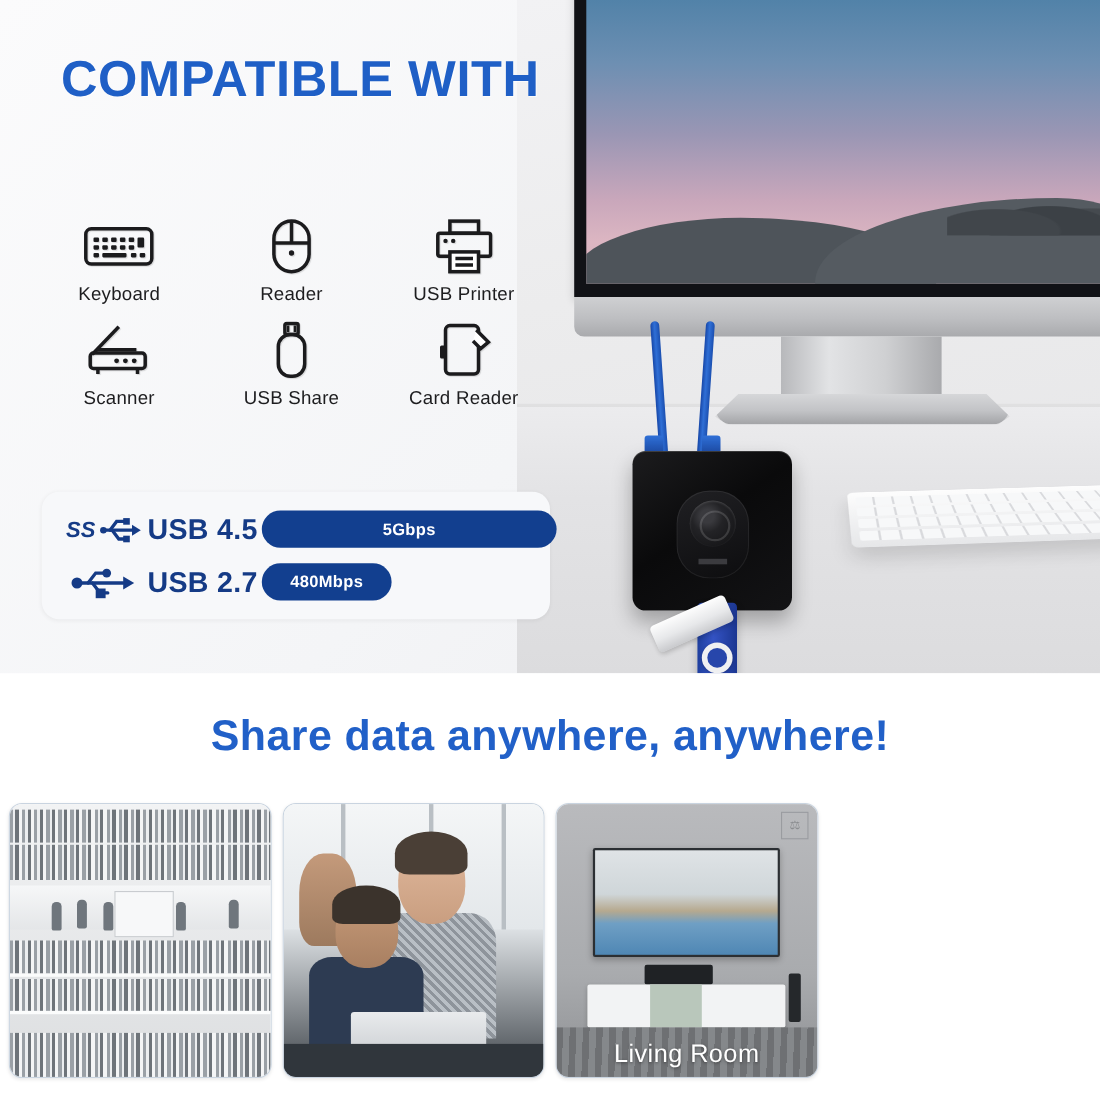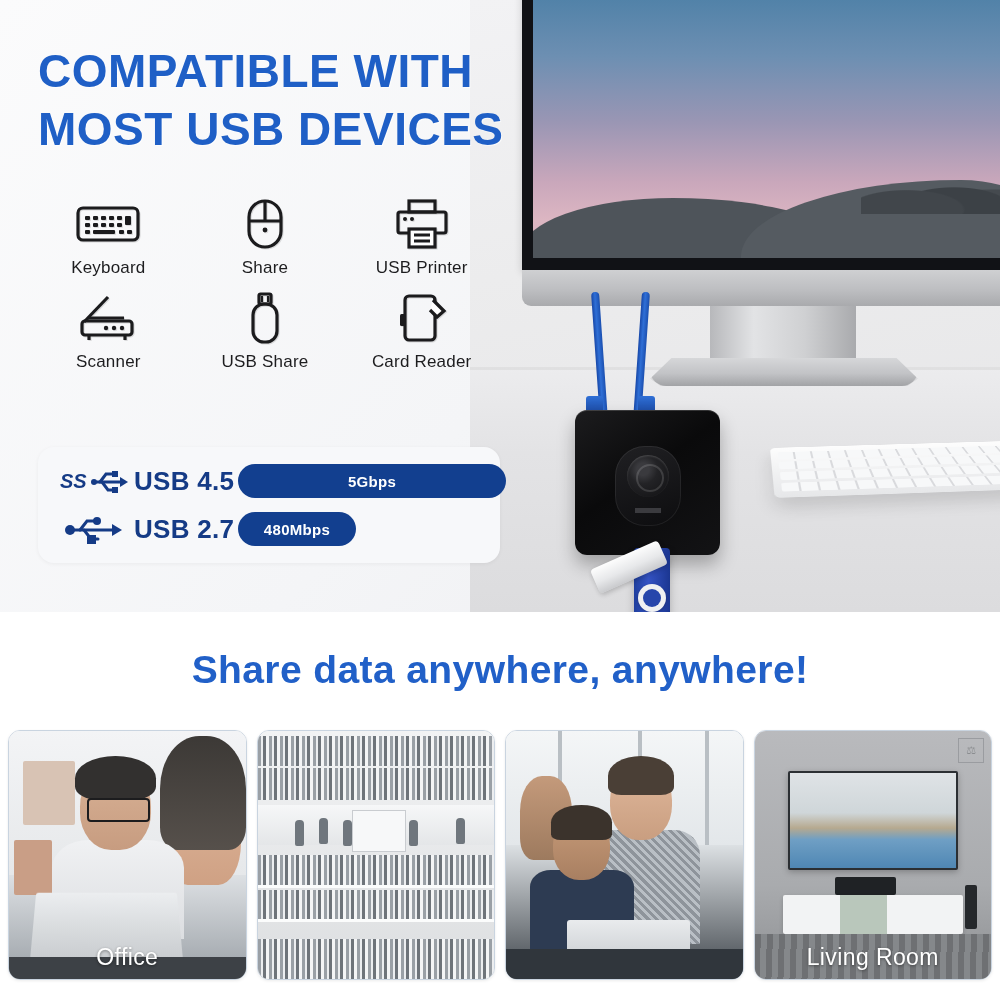--- a/index.html
+++ b/index.html
@@ -93,21 +93,21 @@
        box-shadow:0 14px 18px rgba(0,0,0,.12);}
   .kbd-row{position:absolute;left:7px;right:7px;height:12px;
            background:repeating-linear-gradient(90deg,#f7f8f9 0 15px,#d9dadd 15px 17px);
            border-radius:2px;}
 
   
   .headline{position:absolute;left:38px;top:42px;width:470px;
             color:#1f5fc6;font-size:46px;line-height:58px;font-weight:700;letter-spacing:.5px;
             font-family:"Liberation Sans", sans-serif;
             text-shadow:1px 1px 0 rgba(255,255,255,.65);}
-  .headline span{display:block;white-space:nowrap;}
+  .headline span{display:block;white-space:nowrap;text-align:center;}
 
   .icon-grid{position:absolute;left:30px;top:196px;width:470px;
              display:grid;grid-template-columns:repeat(3,1fr);row-gap:12px;}
   .icon-cell{display:flex;flex-direction:column;align-items:center;}
   .icon-art{width:70px;height:56px;display:flex;align-items:center;justify-content:center;}
   .icon-art svg{display:block;filter:drop-shadow(1px 1px 0 rgba(0,0,0,.12));}
   .icon-label{margin-top:6px;font-size:17px;color:#1d1d1f;letter-spacing:.2px;white-space:nowrap;}
 
   
   .speed-panel{position:absolute;left:38px;top:447px;width:462px;height:116px;border-radius:16px;
@@ -249,21 +249,20 @@
       <div class="kbd">
         <div class="kbd-row" style="top:8px"></div>
         <div class="kbd-row" style="top:24px"></div>
         <div class="kbd-row" style="top:40px"></div>
         <div class="kbd-row" style="top:56px"></div>
       </div>
     </div>
 
     <div class="headline">
       <span>COMPATIBLE WITH</span>
-      <span>MOST USB DEVICES</span>
     </div>
 
     <div class="icon-grid">
 
       <div class="icon-cell">
         <div class="icon-art">
           <svg width="64" height="40" viewBox="0 0 64 40" fill="none" stroke="#1b1b1d" stroke-width="3.2">
             <rect x="2" y="4" width="60" height="32" rx="5"></rect>
             <g fill="#1b1b1d" stroke="none">
               <rect x="9" y="12" width="5" height="4" rx="1"></rect>
@@ -288,21 +287,21 @@
       </div>
 
       <div class="icon-cell">
         <div class="icon-art">
           <svg width="36" height="50" viewBox="0 0 36 50" fill="none" stroke="#1b1b1d" stroke-width="3.2">
             <rect x="2" y="2" width="32" height="46" rx="16"></rect>
             <path d="M18 2 V22 M2 22 H34"></path>
             <circle cx="18" cy="31" r="2.4" fill="#1b1b1d" stroke="none"></circle>
           </svg>
         </div>
-        <div class="icon-label">Share</div>
+        <div class="icon-label">Reader</div>
       </div>
 
       <div class="icon-cell">
         <div class="icon-art">
           <svg width="52" height="50" viewBox="0 0 52 50" fill="none" stroke="#1b1b1d" stroke-width="3.2">
             <rect x="13" y="2" width="26" height="11"></rect>
             <rect x="2" y="13" width="48" height="21" rx="2"></rect>
             <rect x="13" y="30" width="26" height="18" fill="#fff"></rect>
             <path d="M18 36 H34 M18 42 H34"></path>
             <circle cx="9" cy="20" r="2" fill="#1b1b1d" stroke="none"></circle>
@@ -390,36 +389,20 @@
         <div class="usb-name">USB 2.7</div>
         <div class="pill narrow">480Mbps</div>
       </div>
     </div>
   </div>
 
   <div class="tagline">Share data anywhere, anywhere!</div>
 
   <div class="cards">
 
-    <div class="card">
-      <div class="art art-office">
-        <div class="of-wall"></div>
-          <div class="of-frame"></div>
-          <div class="of-frame2"></div>
-        <div class="of-woman"></div>
-          <div class="of-whair"></div>
-        <div class="of-shirt"></div>
-          <div class="of-man-head"></div>
-          <div class="of-hair"></div>
-          <div class="of-glass"></div>
-        <div class="of-laptop"></div>
-          <div class="of-desk"></div>
-      </div>
-      <div class="card-label">Office</div>
-    </div>
 
     <div class="card">
       <div class="art art-library">
         <div class="lb-band" style="top:2%;height:12%"></div>
         <div class="lb-band" style="top:15%;height:13%"></div>
         <div class="lb-rail"></div>
         <div class="lb-panel"></div>
         <div class="lb-person" style="left:16%;top:36%"></div>
         <div class="lb-person" style="left:26%;top:35%"></div>
         <div class="lb-person" style="left:36%;top:36%"></div>

